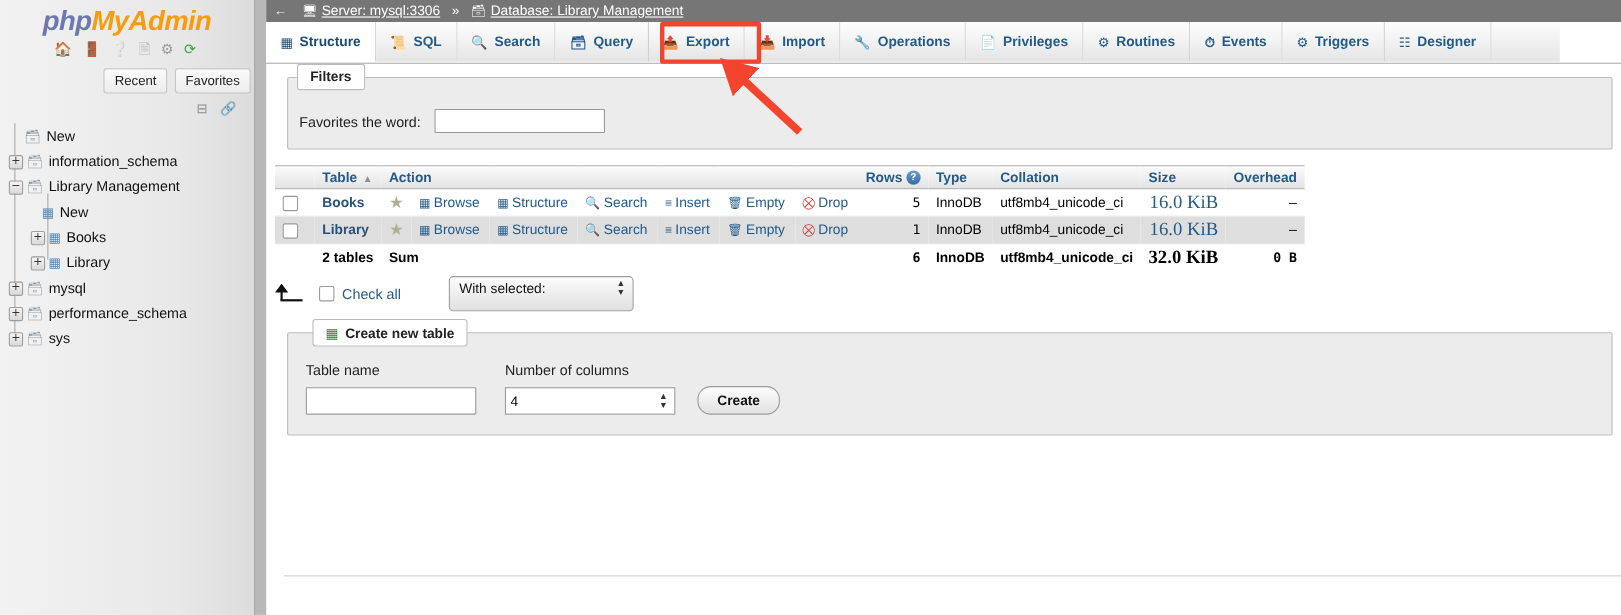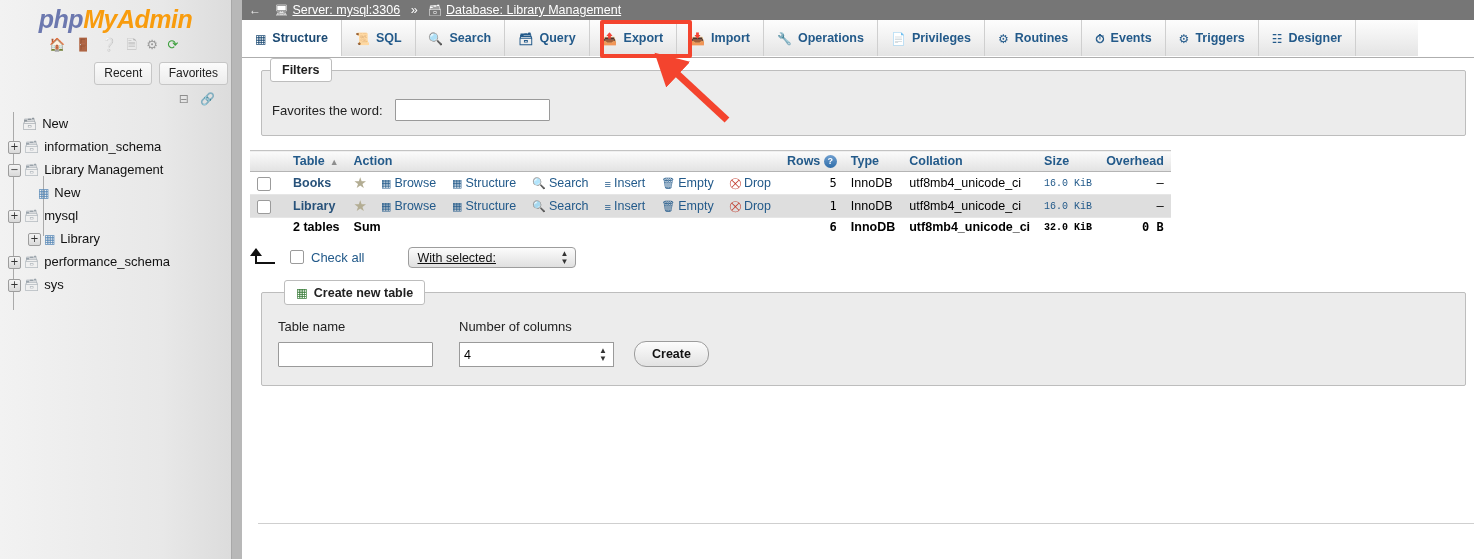--- a/index.html
+++ b/index.html
@@ -117,21 +117,21 @@
     color:#235a8a;font-weight:bold;text-align:left;
     padding:3px 7px;white-space:nowrap;
   }
   .dt td{padding:2px 7px;white-space:nowrap;border-bottom:1px solid #e6e6e6;}
   .dt tr.r-odd td{background:#fff;}
   .dt tr.r-even td{background:#dedede;}
   .dt tr.r-sum td{background:#fff;font-weight:bold;border-bottom:none;}
   .dt .c-name{font-weight:bold;color:#28527a;}
   .dt a{color:#235a8a;text-decoration:none;}
   .dt .num{text-align:right;font-family:"DejaVu Sans Mono","Liberation Mono",monospace;font-size:12px;}
-  .dt .mono{font-family:Liberation Mono, monospace;font-size:10px;}
+  .dt .mono{font-family:Liberation Serif, serif;font-size:17px;}
   .act{display:inline-block;margin-right:2px;}
   .act .ai{display:inline-block;margin-right:3px;font-size:11px;vertical-align:middle;}
   .cb{
     display:inline-block;width:12px;height:12px;border:1px solid #9b9b9b;
     background:#fff;border-radius:2px;vertical-align:middle;
   }
   .star{color:#b3ad93;font-size:15px;}
   .hq{
     display:inline-block;width:13px;height:13px;border-radius:50%;
     background:linear-gradient(to bottom,#6f9fd0,#2e6ca8);color:#fff;
@@ -149,24 +149,24 @@
   }
   .arrowup:after{
     content:"";position:absolute;left:5px;top:13px;width:20px;height:0;border-top:2px solid #111;
   }
   .arrowhead{
     position:absolute;left:0;top:-1px;width:0;height:0;
     border-left:6px solid transparent;border-right:6px solid transparent;border-bottom:8px solid #111;
   }
   .checkall{color:#235a8a;font-size:13px;margin-left:7px;}
   .sel{
-    margin-left:44px;width:168px;height:21px;
+    margin-left:44px;width:168px;height:32px;
     border:1px solid #9d9d9d;border-radius:4px;
     background:linear-gradient(to bottom,#fcfcfc,#e0e0e0);
-    font-size:12.5px;line-height:21px;padding:0 8px;position:relative;box-sizing:border-box;color:#111;text-decoration:underline;
+    font-size:12.5px;line-height:21px;padding:0 8px;position:relative;box-sizing:border-box;color:#111;
   }
   .sel .spin{position:absolute;right:7px;top:2px;font-size:8px;line-height:8px;color:#333;}
 
   .printrow{margin:20px 0 0 8px;font-size:13px;}
   .printrow a{color:#235a8a;text-decoration:none;margin-right:13px;}
   .printrow .pi{display:inline-block;margin-right:4px;font-size:12px;vertical-align:middle;}
 
   .btn{
     display:inline-block;padding:5px 17px;font-size:12.5px;font-weight:bold;color:#111;
     border:1px solid #9c9c9c;border-radius:12px;
@@ -222,25 +222,28 @@
       </div>
       <div class="node">
         <span class="pm">+</span><span class="gi db">🗃</span><span>information_schema</span>
       </div>
       <div class="node">
         <span class="pm">−</span><span class="gi db">🗃</span><span>Library Management</span>
       </div>
       <div class="node lvl2">
         <span class="gi tbl">▦</span><span>New</span>
       </div>
-      <div class="node">
-        <span class="pm">+</span><span class="gi db">🗃</span><span>mysql</span>
+      <div class="node lvl1">
+        <span class="pm">+</span><span class="gi tbl">▦</span><span>Books</span>
       </div>
       <div class="node lvl1">
         <span class="pm">+</span><span class="gi tbl">▦</span><span>Library</span>
+      </div>
+      <div class="node">
+        <span class="pm">+</span><span class="gi db">🗃</span><span>mysql</span>
       </div>
       <div class="node">
         <span class="pm">+</span><span class="gi db">🗃</span><span>performance_schema</span>
       </div>
       <div class="node">
         <span class="pm">+</span><span class="gi db">🗃</span><span>sys</span>
       </div>
     </div>
   </div>
   <div class="sb-scroll"></div>

